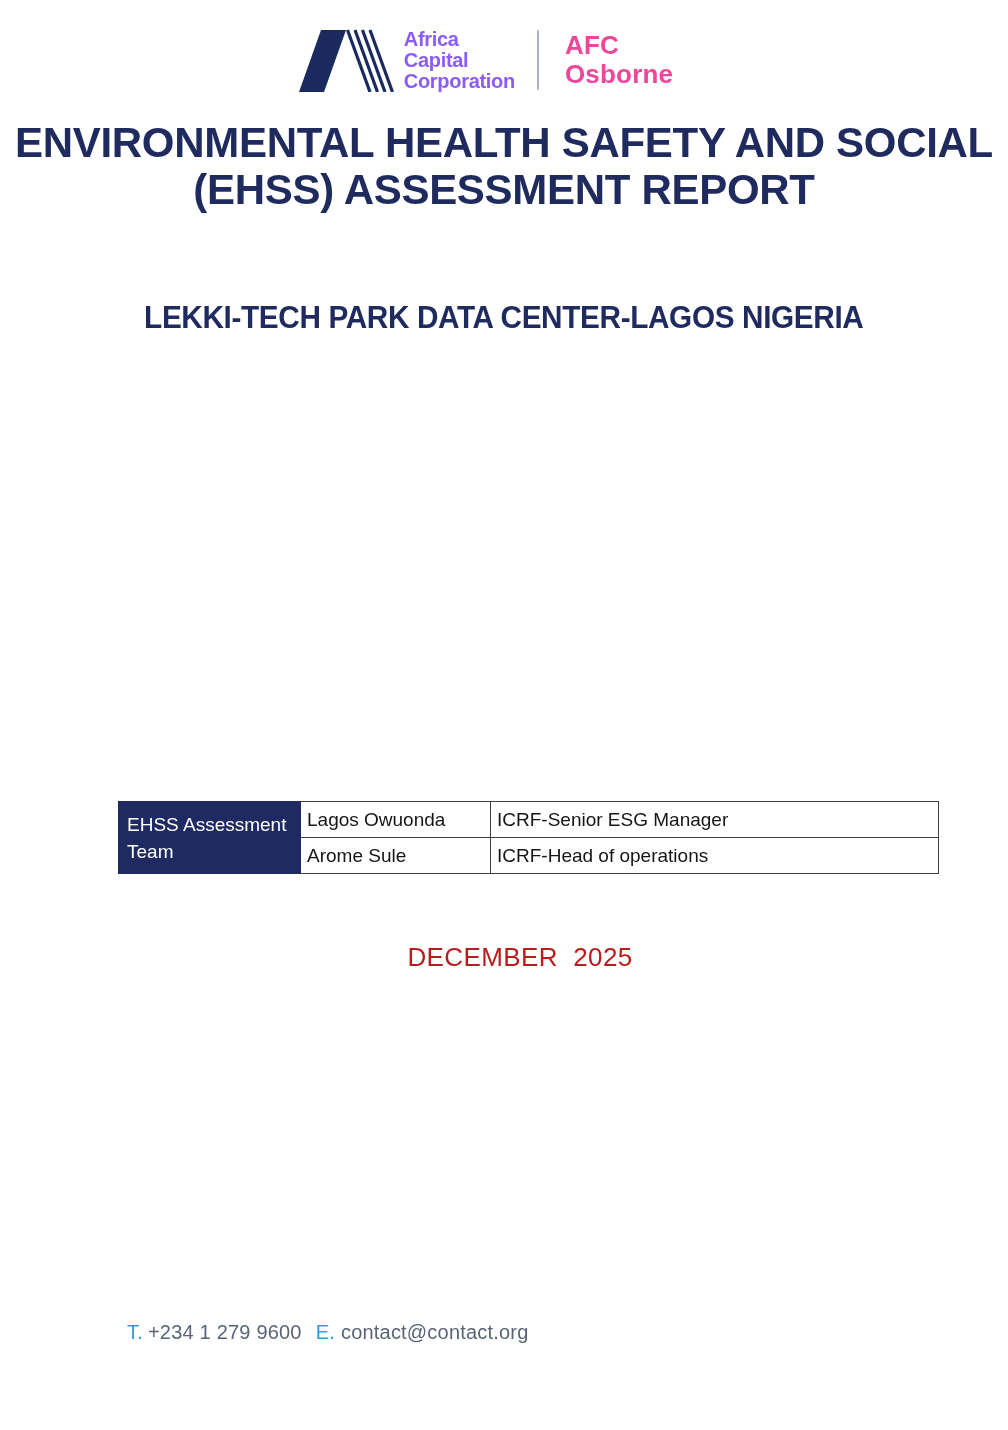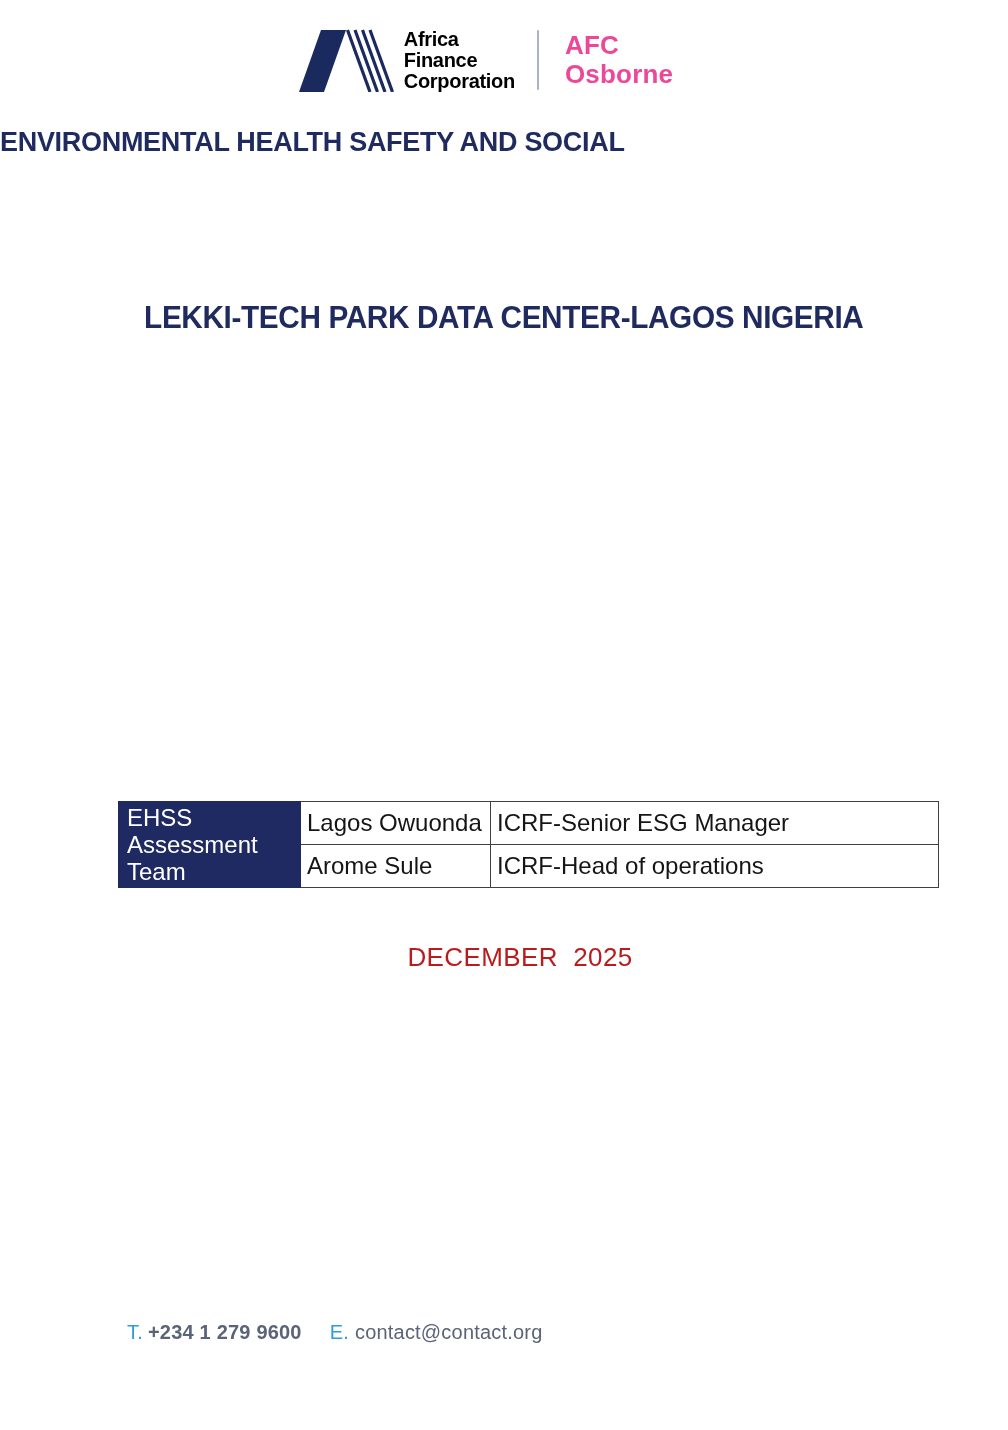--- a/index.html
+++ b/index.html
@@ -18,21 +18,21 @@
     position: absolute;
     top: 28px; left: 0; right: 0;
     display: flex;
     align-items: center;
     justify-content: center;
     transform: translateX(-18px);
   }
   .logo-mark { width: 100px; height: 64px; flex: 0 0 auto; }
   .org-name {
     margin-left: 5px;
-    color: #000000;
+    color: #8b5cf6;
     font-size: 20px;
     line-height: 21px;
     font-weight: 700;
     letter-spacing: -0.3px;
   }
   .logo-divider {
     width: 2px; height: 60px;
     background: #aab3c8;
     margin: 0 26px 0 22px;
     border-radius: 1px;
@@ -42,24 +42,24 @@
     font-size: 26px;
     line-height: 29px;
     font-weight: 700;
     letter-spacing: 0.2px;
   }
 
   
   .report-title {
     position: absolute;
     top: 119px; left: 0; width: 100%;
-    text-align: left;
+    text-align: center;
     color: #1f2a5e;
     font-weight: 800;
-    font-size: 27px;
+    font-size: 42px;
     letter-spacing: -0.3px;
   }
   .report-title .line { display: block; line-height: 47px; }
 
   .project-title {
     position: absolute;
     top: 297px; left: 0; width: 100%;
     text-align: center;
     color: #1f2a5e;
     font-weight: 800;
@@ -74,21 +74,21 @@
     position: absolute;
     left: 118px; top: 801px;
     border-collapse: collapse;
     table-layout: fixed;
     width: 751px;
   }
   .team-table td {
     border: 1px solid #404040;
     background: #ffffff;
     color: #151515;
-    font-size: 24px;
+    font-size: 19px;
     height: 36px;
     padding: 2px 6px;
     box-sizing: border-box;
     vertical-align: middle;
     overflow: hidden;
   }
   .team-table td.col-name { width: 190px; }
   .team-table td.col-role { width: 448px; }
   .team-table td.row-header {
     width: 182px;
@@ -117,50 +117,51 @@
   .footer {
     position: absolute;
     left: 127px; top: 1321px;
     color: #5a6377;
     font-size: 20px;
     line-height: 23px;
     letter-spacing: 0.2px;
   }
   .footer .accent { color: #2f9cdb; }
   .footer .phone-label { margin-right: 5px; }
-  .footer .phone { margin-right: 28px; font-weight: bold; }
+  .footer .phone { margin-right: 14px; }
   .footer .email-label { margin-right: 6px; }
 </style>
 </head>
 <body>
 
 <div class="page">
 
   <div class="logo-row">
     <svg class="logo-mark" viewBox="0 0 100 64" aria-hidden="true">
       <polygon points="0,64 22,2 47,2 25,64" fill="#1a2a5e"></polygon>
       <line x1="48.5" y1="2" x2="71" y2="64" stroke="#1a2a5e" stroke-width="3.2"></line>
       <line x1="56" y1="2" x2="78.5" y2="64" stroke="#1a2a5e" stroke-width="3.2"></line>
       <line x1="63.5" y1="2" x2="86" y2="64" stroke="#1a2a5e" stroke-width="3.2"></line>
       <line x1="71" y1="2" x2="93.5" y2="64" stroke="#1a2a5e" stroke-width="3.2"></line>
     </svg>
     <div class="org-name">
       <span class="line" style="display:block">Africa</span>
-      <span class="line" style="display:block">Finance</span>
+      <span class="line" style="display:block">Capital</span>
       <span class="line" style="display:block">Corporation</span>
     </div>
     <div class="logo-divider"></div>
     <div class="unit-name">
       <span style="display:block">AFC</span>
       <span style="display:block">Osborne</span>
     </div>
   </div>
 
   <h1 class="report-title" style="margin:0">
     <span class="line">ENVIRONMENTAL HEALTH SAFETY AND SOCIAL</span>
+    <span class="line">(EHSS) ASSESSMENT REPORT</span>
   </h1>
 
   <h2 class="project-title" style="margin:0">
     <span class="condense">LEKKI-TECH PARK DATA CENTER-LAGOS NIGERIA</span>
   </h2>
 
   <table class="team-table">
     <tbody>
       <tr>
         <td class="row-header" rowspan="2">EHSS Assessment Team</td>

